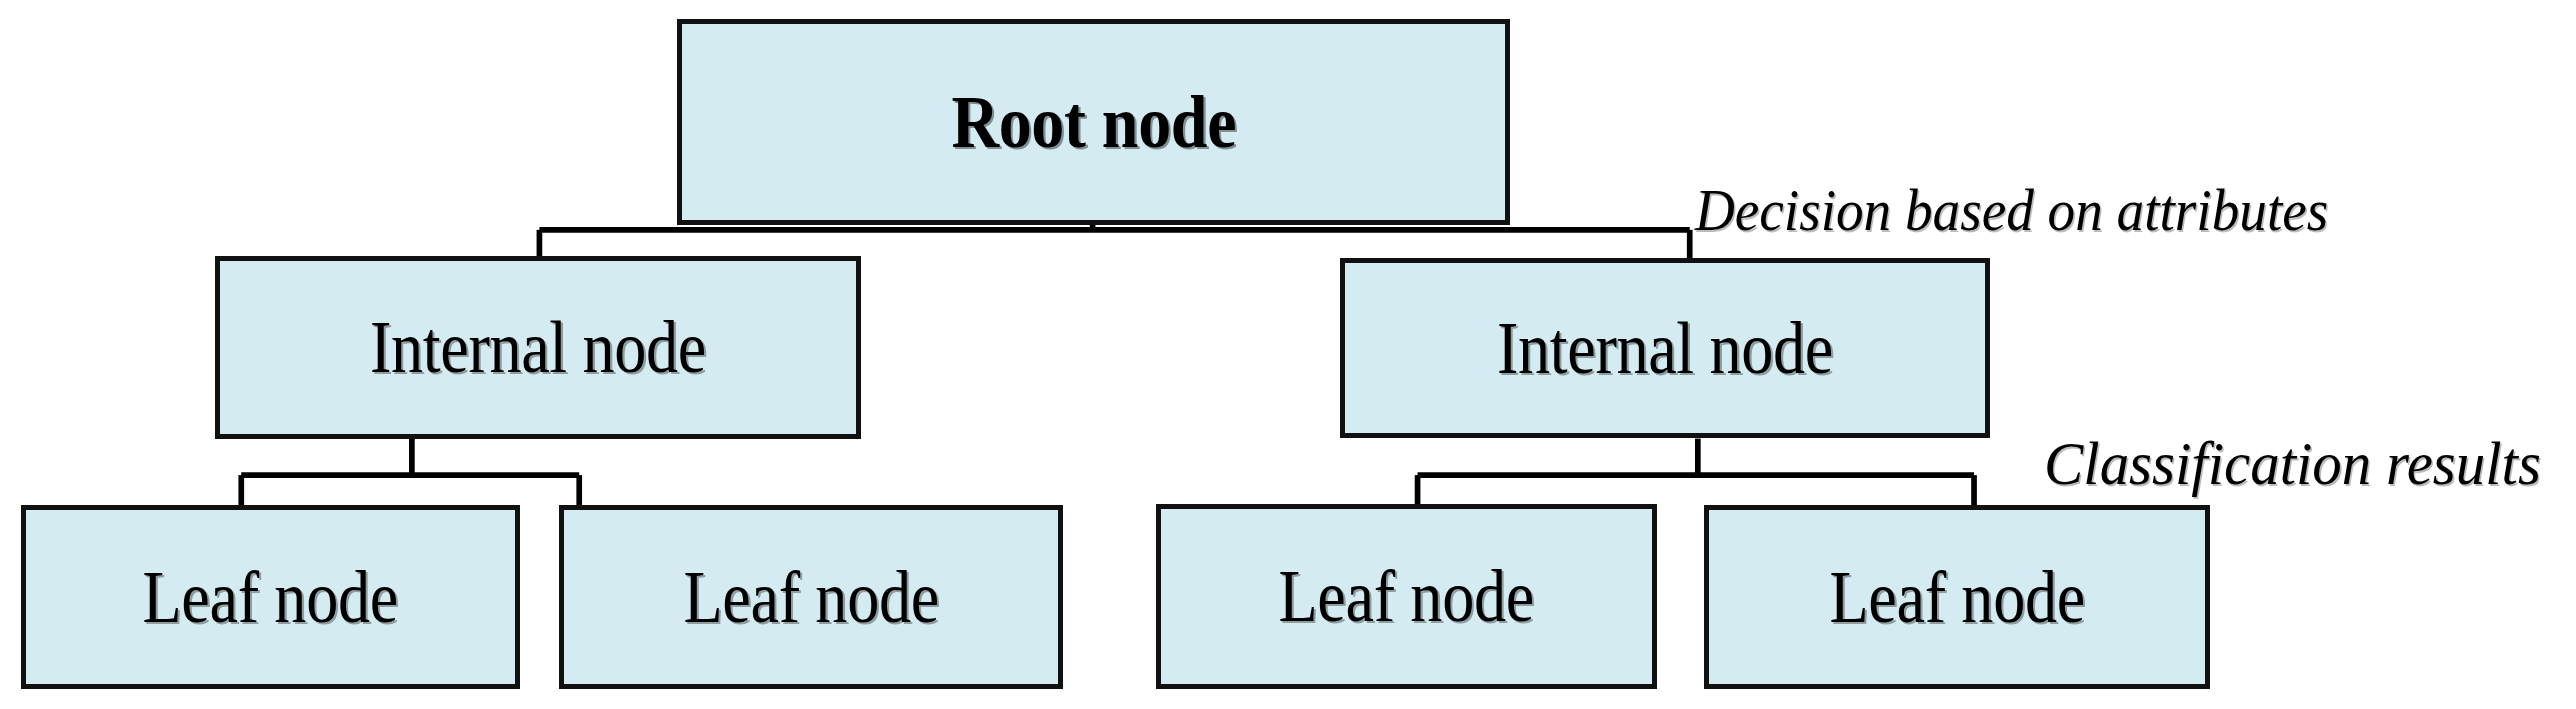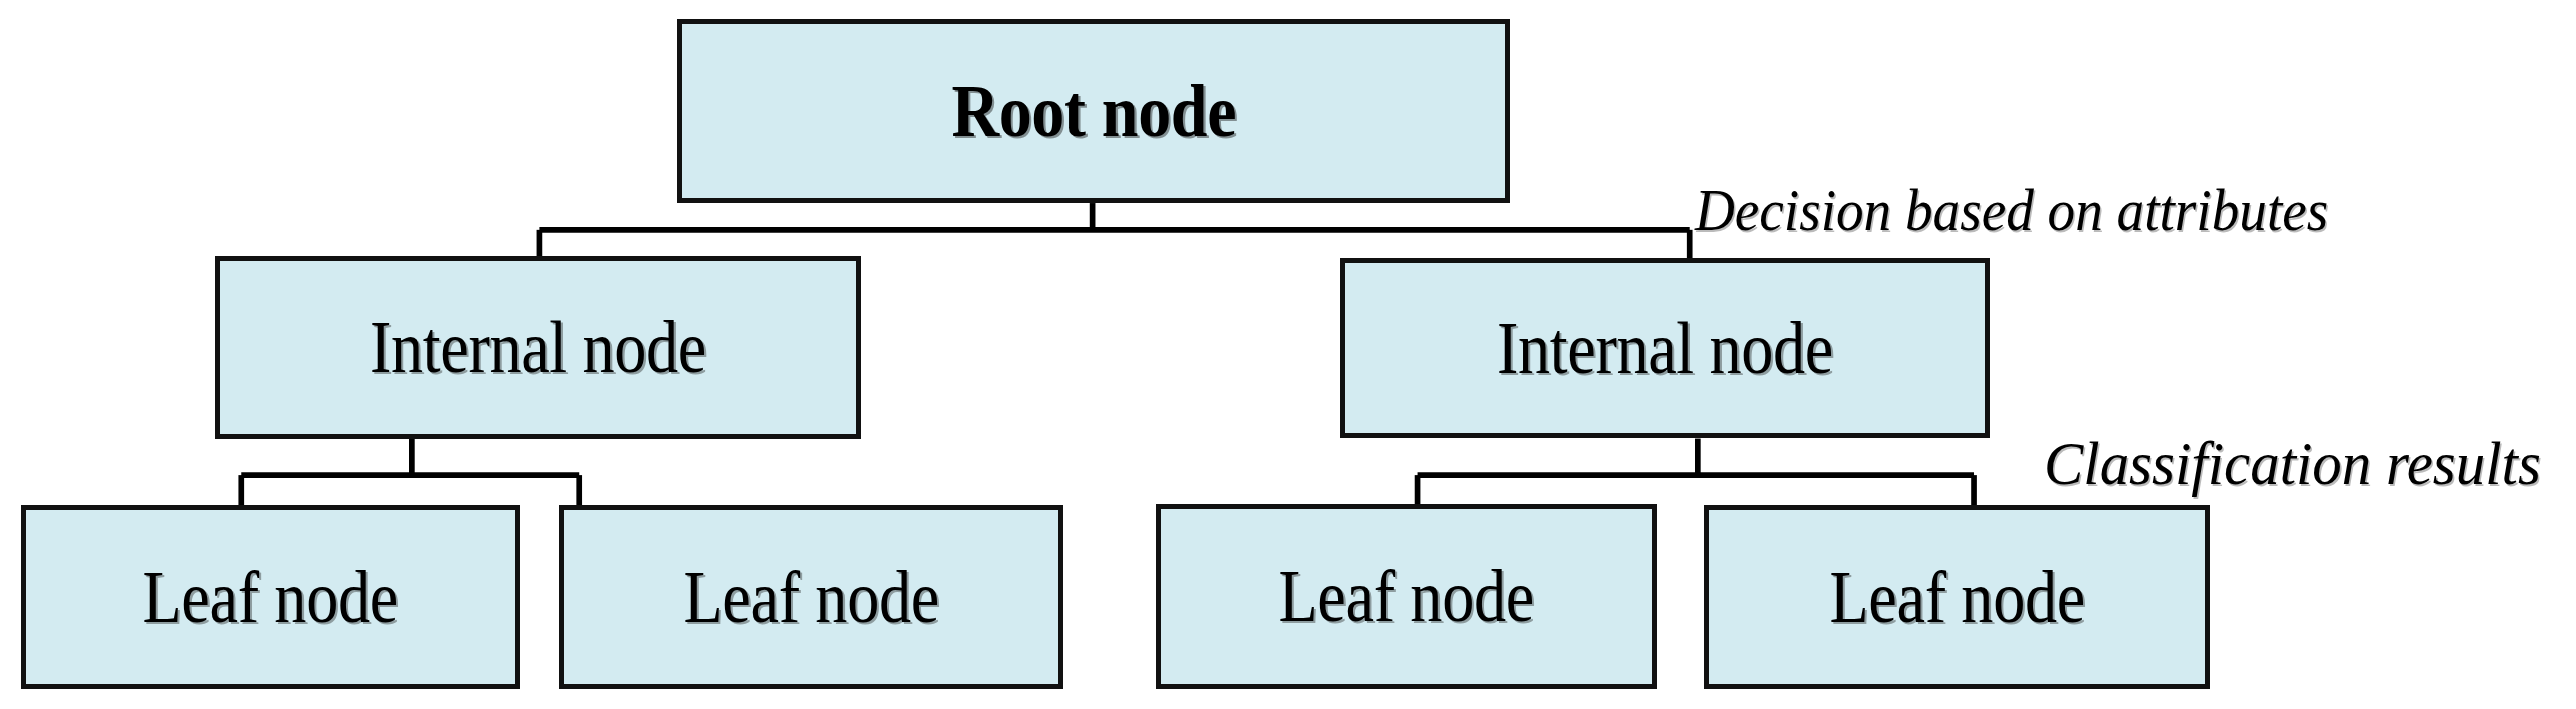--- a/index.html
+++ b/index.html
@@ -104,21 +104,21 @@
       <path d="M 297 585 L 297 625"></path>
       <path d="M 713 585 L 713 625"></path>
 
       <path d="M 2090 540 L 2090 585"></path>
       <path d="M 1745 585 L 2430 585"></path>
       <path d="M 1745 585 L 1745 625"></path>
       <path d="M 2430 585 L 2430 625"></path>
     </g>
   </svg>
 
-  <div class="node-box node-root" style="left:677px; top:18.7px; width:833px; height:184px;">
+  <div class="node-box node-root" style="left:677px; top:18.7px; width:833px; height:206px;">
     <span class="node-label">Root node</span>
   </div>
 
   <div class="node-box node-internal" style="left:215px; top:256px; width:646px; height:183px;">
     <span class="node-label">Internal node</span>
   </div>
 
   <div class="node-box node-internal" style="left:1340px; top:258px; width:650px; height:180px;">
     <span class="node-label">Internal node</span>
   </div>

